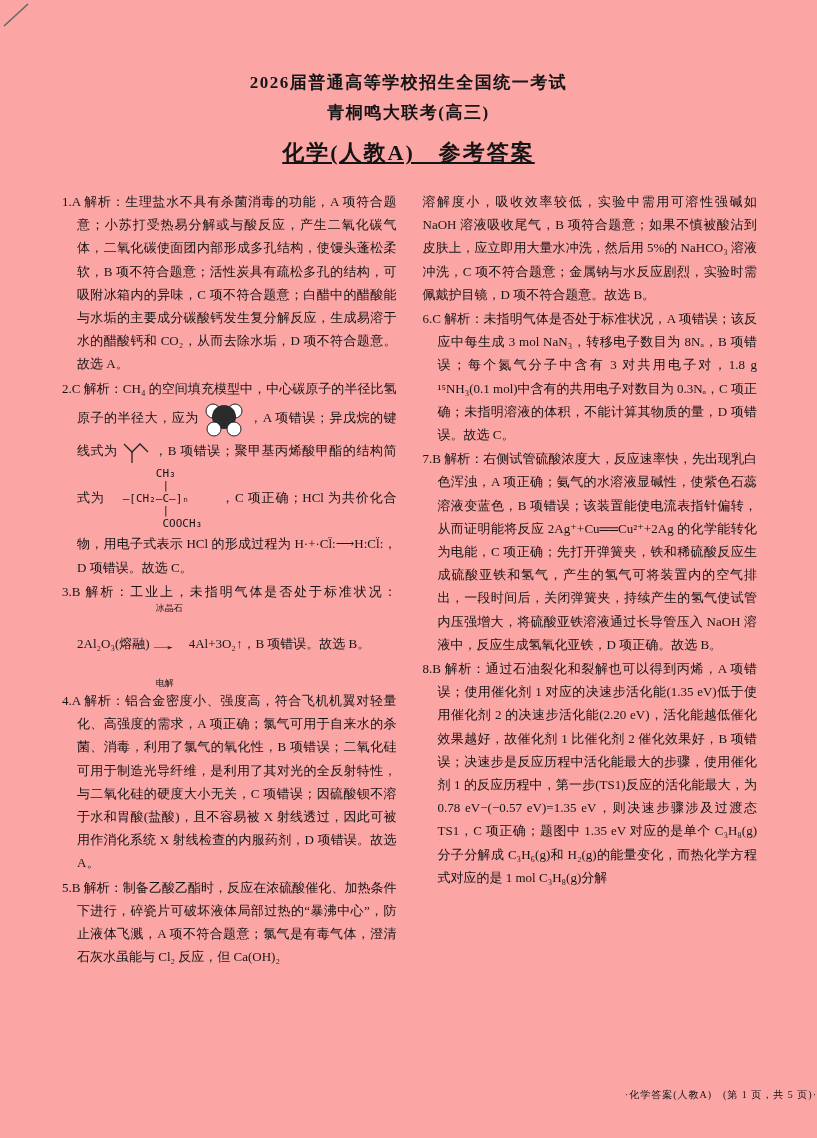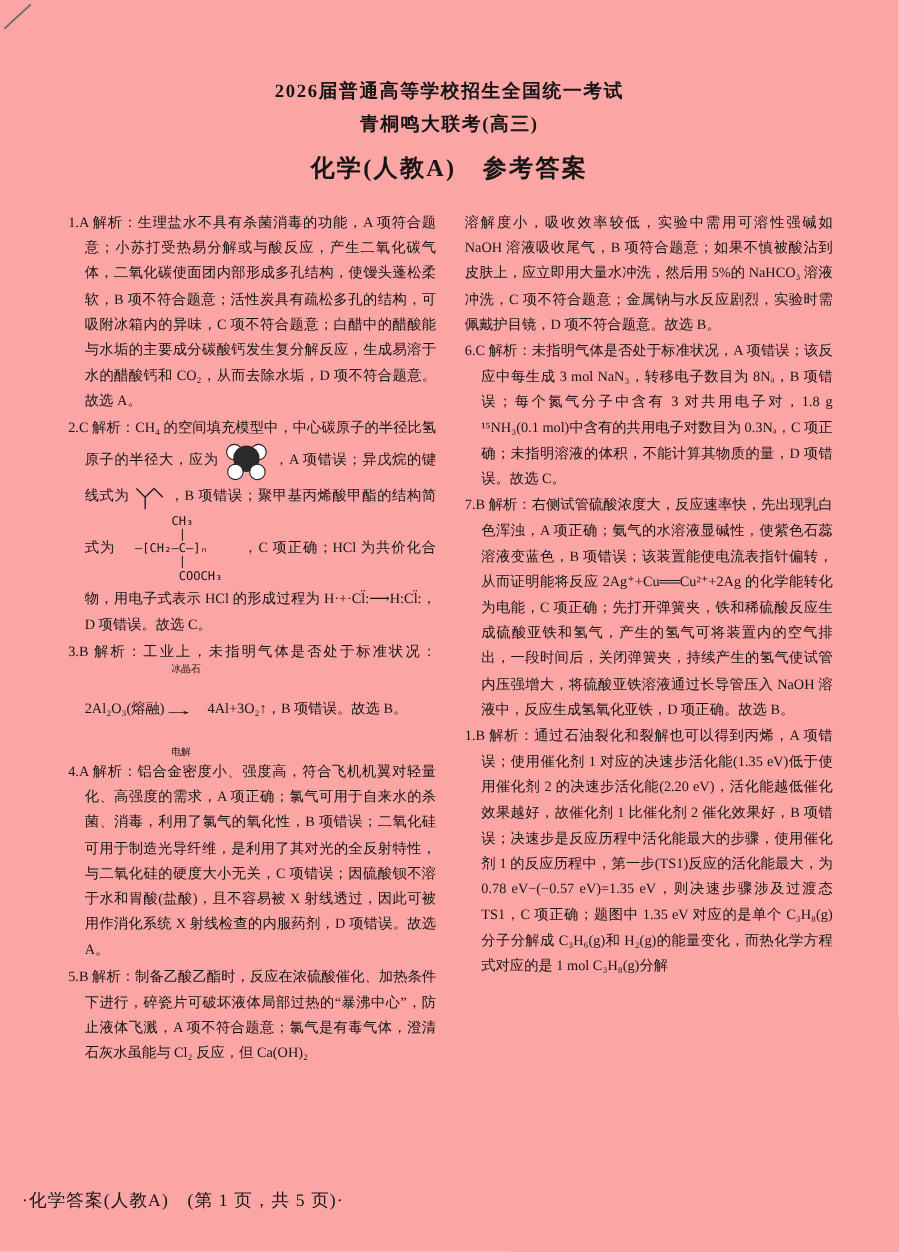--- a/index.html
+++ b/index.html
@@ -2,36 +2,36 @@
 <html><head>
 <meta charset="utf-8">
 <style>
   html,body{margin:0;padding:0;}
   body{background:#e9e9e7;}
   .page{position:relative;width:817px;height:1138px;margin:0 auto;background:#fca5a5;
         font-family:"Liberation Serif","DejaVu Serif",serif;color:#151515;overflow:hidden;}
   .corner-mark{position:absolute;top:2px;left:2px;}
   .header{text-align:center;padding-top:68px;}
   .title-1,.title-2{font-size:17px;font-weight:bold;letter-spacing:1.5px;line-height:30px;}
-  .title-3{font-size:22px;font-weight:bold;letter-spacing:2px;margin-top:10px;}
+  .title-3{font-size:22px;font-weight:bold;letter-spacing:2px;margin-top:10px;text-decoration:underline;}
   .columns{display:flex;gap:26px;padding:22px 60px 0 62px;}
   .col{flex:1;min-width:0;}
   .ans{font-size:13px;line-height:23.2px;text-align:justify;padding-left:15px;text-indent:-15px;margin:0 0 1px 0;}
   .ans.cont{padding-left:0;text-indent:0;}
   .jiexi{font-weight:normal;}
   .inline-img{vertical-align:middle;margin:0 3px;}
   .struct{display:inline-block;vertical-align:middle;text-indent:0;
           font-family:"DejaVu Sans Mono",monospace;font-size:11px;line-height:12.5px;
           white-space:pre;margin:2px 18px;}
   .sline{display:block;}
   .eqstack{display:inline-flex;flex-direction:column;align-items:flex-start;vertical-align:middle;
            margin:0 6px;text-indent:0;gap:28px;}
   .eqtop,.eqbot{font-size:9px;line-height:10px;}
   .eqarrow{font-size:13px;line-height:9px;display:inline-block;transform:scaleX(2.4);}
-  .footer{position:absolute;left:0;right:0;bottom:36px;text-align:left;font-size:16px;letter-spacing:1px;margin-left:20px;}
+  .footer{position:absolute;left:0;right:0;bottom:36px;text-align:right;font-size:10px;letter-spacing:1px;margin-left:20px;}
 </style>
 </head>
 <body>
 
 <div class="page">
 
   <svg class="corner-mark" width="30" height="30" viewBox="0 0 30 30">
     <line x1="2" y1="24" x2="26" y2="2" stroke="#666" stroke-width="1.6"></line>
   </svg>
 
@@ -71,21 +71,21 @@
     </div>
 
     <div class="col">
 
       <p class="ans cont"><span>溶解度小，吸收效率较低，实验中需用可溶性强碱如 NaOH 溶液吸收尾气，B 项符合题意；如果不慎被酸沾到皮肤上，应立即用大量水冲洗，然后用 5%的 NaHCO₃ 溶液冲洗，C 项不符合题意；金属钠与水反应剧烈，实验时需佩戴护目镜，D 项不符合题意。故选 B。</span></p>
 
       <p class="ans"><span class="num">6.C</span> <span class="jiexi">解析：</span><span>未指明气体是否处于标准状况，A 项错误；该反应中每生成 3 mol NaN₃，转移电子数目为 8Nₐ，B 项错误；每个氮气分子中含有 3 对共用电子对，1.8 g ¹⁵NH₃(0.1 mol)中含有的共用电子对数目为 0.3Nₐ，C 项正确；未指明溶液的体积，不能计算其物质的量，D 项错误。故选 C。</span></p>
 
       <p class="ans"><span class="num">7.B</span> <span class="jiexi">解析：</span><span>右侧试管硫酸浓度大，反应速率快，先出现乳白色浑浊，A 项正确；氨气的水溶液显碱性，使紫色石蕊溶液变蓝色，B 项错误；该装置能使电流表指针偏转，从而证明能将反应 2Ag⁺+Cu══Cu²⁺+2Ag 的化学能转化为电能，C 项正确；先打开弹簧夹，铁和稀硫酸反应生成硫酸亚铁和氢气，产生的氢气可将装置内的空气排出，一段时间后，关闭弹簧夹，持续产生的氢气使试管内压强增大，将硫酸亚铁溶液通过长导管压入 NaOH 溶液中，反应生成氢氧化亚铁，D 项正确。故选 B。</span></p>
 
-      <p class="ans"><span class="num">1.B</span> <span class="jiexi">解析：</span><span>通过石油裂化和裂解也可以得到丙烯，A 项错误；使用催化剂 1 对应的决速步活化能(1.35 eV)低于使用催化剂 2 的决速步活化能(2.20 eV)，活化能越低催化效果越好，故催化剂 1 比催化剂 2 催化效果好，B 项错误；决速步是反应历程中活化能最大的步骤，使用催化剂 1 的反应历程中，第一步(TS1)反应的活化能最大，为 0.78 eV−(−0.57 eV)=1.35 eV，则决速步骤涉及过渡态 TS1，C 项正确；题图中 1.35 eV 对应的是单个 C₃H₈(g)分子分解成 C₃H₆(g)和 H₂(g)的能量变化，而热化学方程式对应的是 1 mol C₃H₈(g)分解</span></p>
+      <p class="ans"><span class="num">8.B</span> <span class="jiexi">解析：</span><span>通过石油裂化和裂解也可以得到丙烯，A 项错误；使用催化剂 1 对应的决速步活化能(1.35 eV)低于使用催化剂 2 的决速步活化能(2.20 eV)，活化能越低催化效果越好，故催化剂 1 比催化剂 2 催化效果好，B 项错误；决速步是反应历程中活化能最大的步骤，使用催化剂 1 的反应历程中，第一步(TS1)反应的活化能最大，为 0.78 eV−(−0.57 eV)=1.35 eV，则决速步骤涉及过渡态 TS1，C 项正确；题图中 1.35 eV 对应的是单个 C₃H₈(g)分子分解成 C₃H₆(g)和 H₂(g)的能量变化，而热化学方程式对应的是 1 mol C₃H₈(g)分解</span></p>
 
     </div>
 
   </div>
 
   <div class="footer">·化学答案(人教A)　(第 1 页，共 5 页)·</div>
 
 </div>
 
 </body></html>

